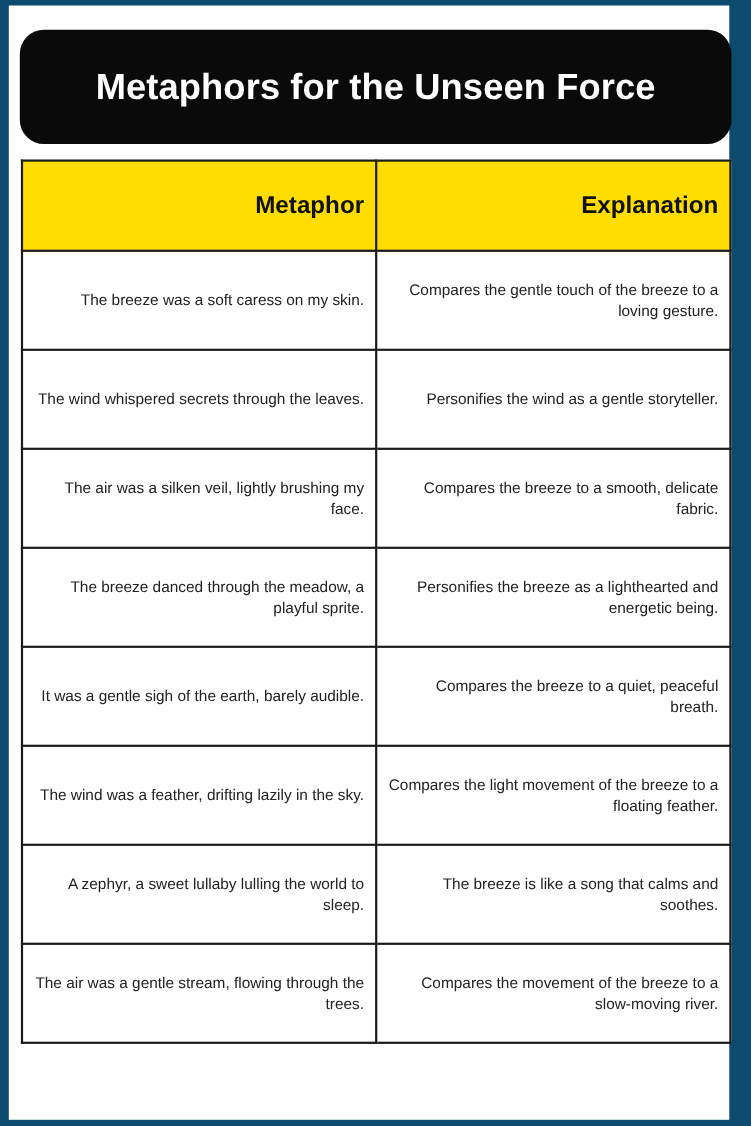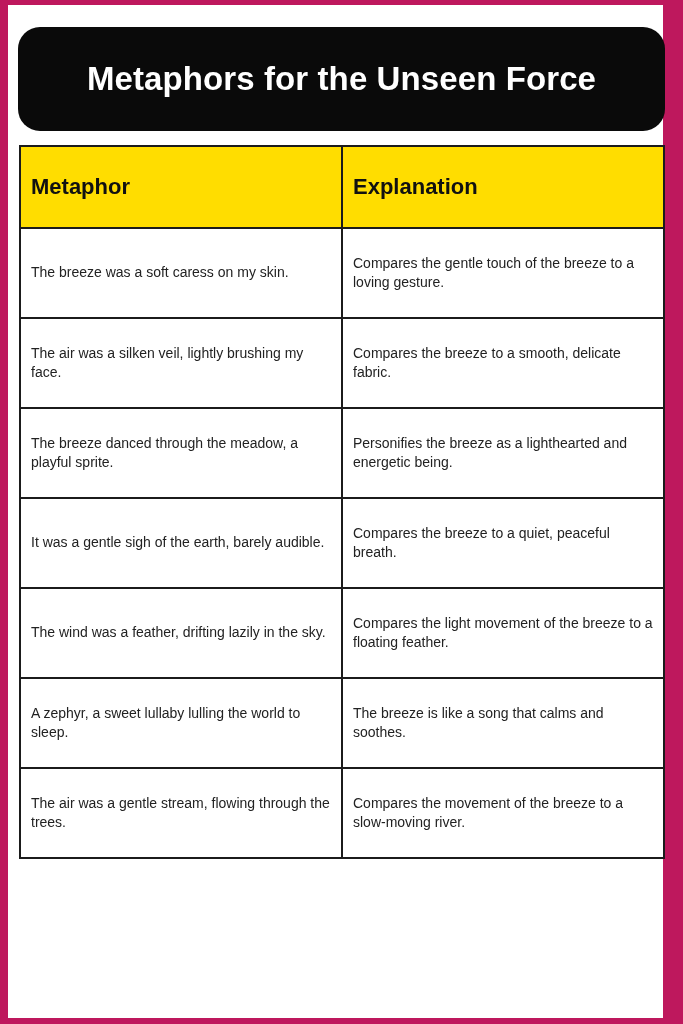--- a/index.html
+++ b/index.html
@@ -13,21 +13,21 @@
     overflow: hidden;
     font-family: "Liberation Sans", sans-serif;
   }
 
   
   .page-frame {
     position: relative;
     box-sizing: border-box;
     width: 683px;
     height: 1024px;
-    background: #be185d;
+    background: #0c4a6e;
     padding: 5px 20px 6px 8px;
   }
   .page {
     position: relative;
     box-sizing: border-box;
     width: 100%;
     height: 100%;
     background: #ffffff;
     padding: 0 10px;
   }
@@ -64,21 +64,21 @@
   }
   table.metaphor-table {
     width: 100%;
     border-collapse: collapse;
     table-layout: fixed;
     background: #ffffff;
   }
   table.metaphor-table th,
   table.metaphor-table td {
     border: 2px solid #1b1b1b;
-    text-align: left;
+    text-align: right;
     vertical-align: middle;
     padding: 6px 10px;
   }
   table.metaphor-table th {
     background: #FFDD00;
     height: 68px;
     font-size: 22px;
     font-weight: bold;
     color: #111111;
   }
@@ -125,20 +125,24 @@
             <th>Metaphor</th>
             <th>Explanation</th>
           </tr>
         </thead>
         <tbody id="table-body">
             <tr>
               <td>The breeze was a soft caress on my skin.</td>
               <td>Compares the gentle touch of the breeze to a loving gesture.</td>
             </tr>
             <tr>
+              <td>The wind whispered secrets through the leaves.</td>
+              <td>Personifies the wind as a gentle storyteller.</td>
+            </tr>
+            <tr>
               <td>The air was a silken veil, lightly brushing my face.</td>
               <td>Compares the breeze to a smooth, delicate fabric.</td>
             </tr>
             <tr>
               <td>The breeze danced through the meadow, a playful sprite.</td>
               <td>Personifies the breeze as a lighthearted and energetic being.</td>
             </tr>
             <tr>
               <td>It was a gentle sigh of the earth, barely audible.</td>
               <td>Compares the breeze to a quiet, peaceful breath.</td>

